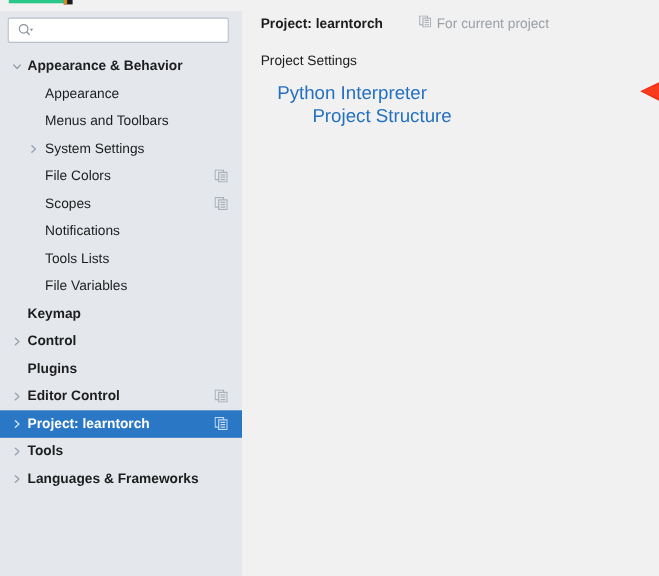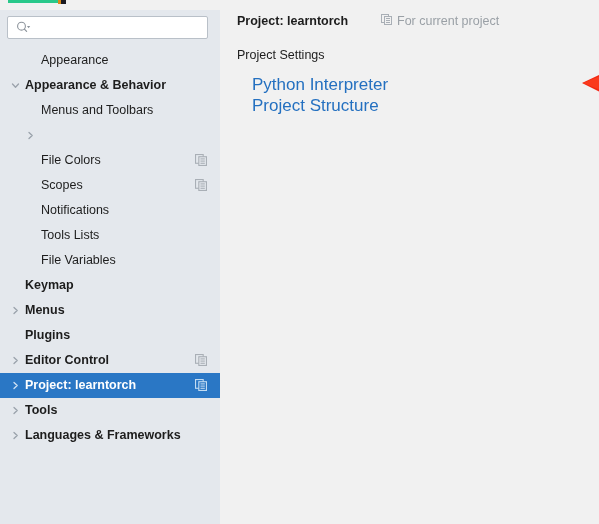--- a/index.html
+++ b/index.html
@@ -157,21 +157,21 @@
   }
   .settings-link {
     position: absolute;
     left: 32px;
     color: #2470c0;
     font-size: 17px;
     text-decoration: none;
     cursor: pointer;
   }
   #link-python-interpreter { top: 75px; }
-  #link-project-structure { top: 96px; }
+  #link-project-structure { top: 96px; margin-left: 32px; }
 
   
   #red-arrow {
     position: absolute;
     left: 360px;
     top: 68px;
     width: 122px;
     height: 30px;
     pointer-events: none;
   }
@@ -193,40 +193,41 @@
       <svg width="15" height="13" viewBox="0 0 15 13" aria-hidden="true">
         <circle cx="5.5" cy="5.2" r="3.9" fill="none" stroke="#8d949c" stroke-width="1.1"></circle>
         <line x1="8.4" y1="8.1" x2="10.6" y2="10.3" stroke="#8d949c" stroke-width="1.2" stroke-linecap="round"></line>
         <polygon points="11.0,5.1 14.2,5.1 12.6,7.3" fill="#8d949c"></polygon>
       </svg>
     </span>
     <input id="search-input" type="text" value="" placeholder="" style="">
   </div>
 
   <div id="tree">
+      <div class="tree-row lvl0">
+        <span class="chevron">
+          <svg width="9" height="9" viewBox="0 0 9 9" aria-hidden="true">
+            <polyline points="1.5,3 4.5,6.2 7.5,3" fill="none" stroke="currentColor" stroke-width="1.3" stroke-linecap="round" stroke-linejoin="round"></polyline>
+          </svg>
+        </span>
+        <span class="tree-label">Appearance &amp; Behavior</span>
+      </div>
       <div class="tree-row lvl1">
         <span class="tree-label">Appearance</span>
       </div>
-      <div class="tree-row lvl0">
-        <span class="chevron">
-          <svg width="9" height="9" viewBox="0 0 9 9" aria-hidden="true">
-            <polyline points="1.5,3 4.5,6.2 7.5,3" fill="none" stroke="currentColor" stroke-width="1.3" stroke-linecap="round" stroke-linejoin="round"></polyline>
-          </svg>
-        </span>
-        <span class="tree-label">Appearance &amp; Behavior</span>
-      </div>
       <div class="tree-row lvl1">
         <span class="tree-label">Menus and Toolbars</span>
       </div>
       <div class="tree-row lvl1">
         <span class="chevron">
           <svg width="9" height="9" viewBox="0 0 9 9" aria-hidden="true">
             <polyline points="3,1.5 6.2,4.5 3,7.5" fill="none" stroke="currentColor" stroke-width="1.3" stroke-linecap="round" stroke-linejoin="round"></polyline>
           </svg>
         </span>
+        <span class="tree-label">System Settings</span>
       </div>
       <div class="tree-row lvl1">
         <span class="tree-label">File Colors</span>
         <span class="row-icon"><svg width="12" height="12" viewBox="0 0 11 11" aria-hidden="true">
             <rect x="0.5" y="0.5" width="7" height="8" fill="none" stroke="#a9afb6" stroke-width="1"></rect>
             <rect x="3.5" y="2.5" width="7" height="8" fill="#e4e8ed" stroke="#a9afb6" stroke-width="1"></rect>
             <line x1="5" y1="4.5" x2="9" y2="4.5" stroke="#a9afb6" stroke-width="1"></line>
             <line x1="5" y1="6.5" x2="9" y2="6.5" stroke="#a9afb6" stroke-width="1"></line>
             <line x1="5" y1="8.5" x2="9" y2="8.5" stroke="#a9afb6" stroke-width="1"></line>
           </svg></span>
@@ -252,21 +253,21 @@
       </div>
       <div class="tree-row lvl0">
         <span class="tree-label">Keymap</span>
       </div>
       <div class="tree-row lvl0">
         <span class="chevron">
           <svg width="9" height="9" viewBox="0 0 9 9" aria-hidden="true">
             <polyline points="3,1.5 6.2,4.5 3,7.5" fill="none" stroke="currentColor" stroke-width="1.3" stroke-linecap="round" stroke-linejoin="round"></polyline>
           </svg>
         </span>
-        <span class="tree-label">Menus</span>
+        <span class="tree-label">Control</span>
       </div>
       <div class="tree-row lvl0">
         <span class="tree-label">Plugins</span>
       </div>
       <div class="tree-row lvl0">
         <span class="chevron">
           <svg width="9" height="9" viewBox="0 0 9 9" aria-hidden="true">
             <polyline points="3,1.5 6.2,4.5 3,7.5" fill="none" stroke="currentColor" stroke-width="1.3" stroke-linecap="round" stroke-linejoin="round"></polyline>
           </svg>
         </span>

